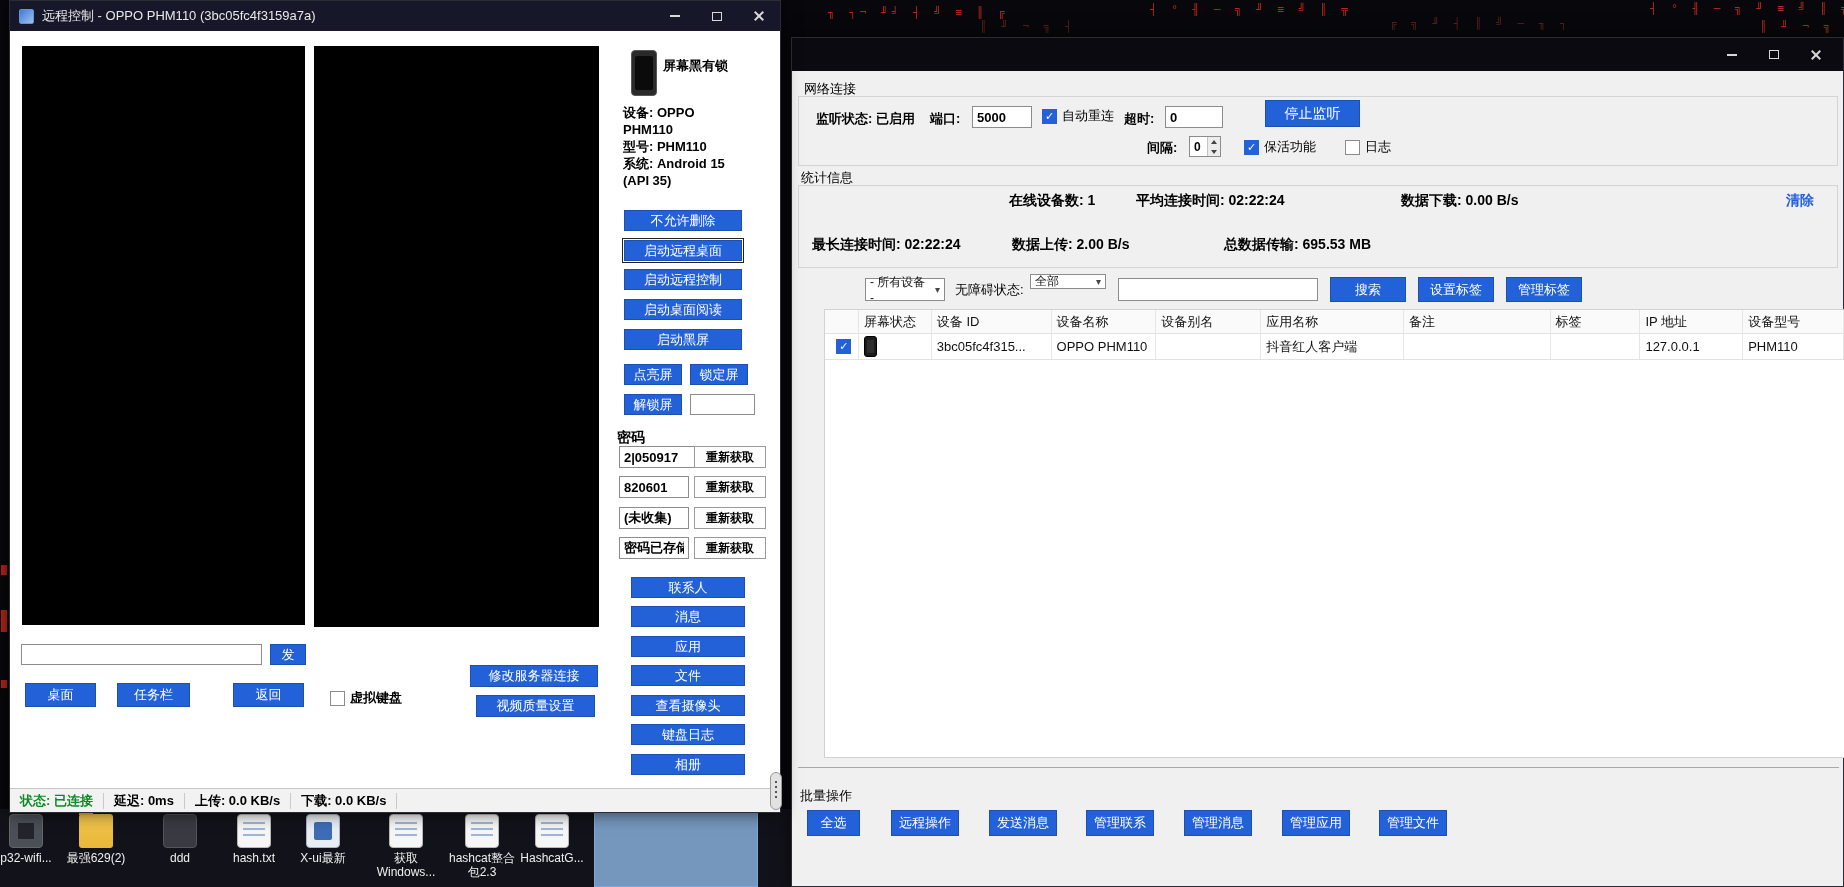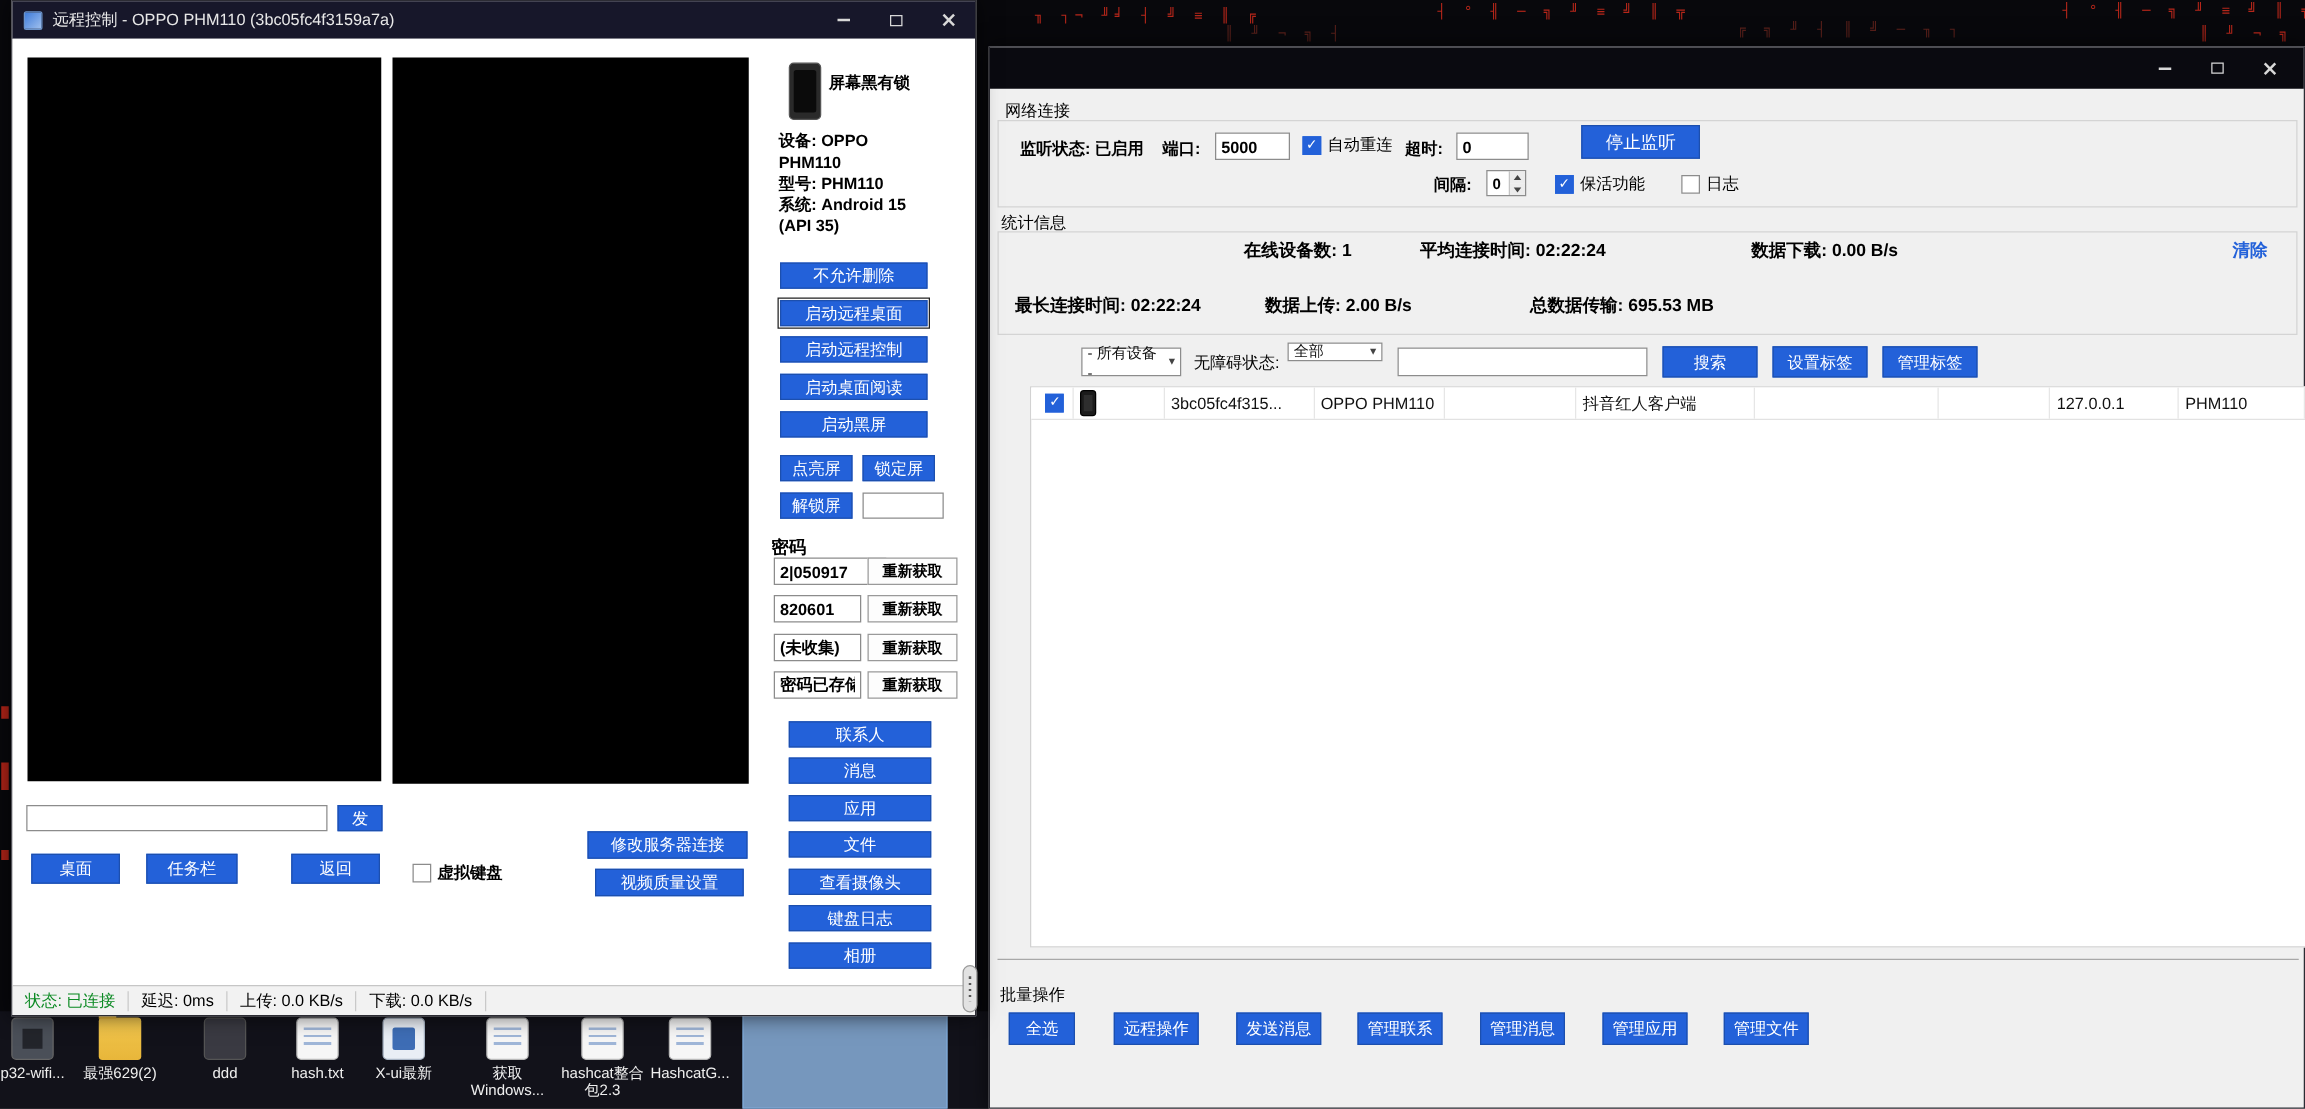--- a/index.html
+++ b/index.html
@@ -31,21 +31,21 @@
 .green{color:#0c8a24}
 .blue-link{color:#2361d9;font-weight:bold}
 
 #lw{left:9px;top:0;width:772px;height:813px;background:#fff;z-index:30}
 #lw .tbar{height:30px;background:#17172a}
 #lw-body{position:absolute;left:0;top:30px;right:0;bottom:24px;background:#fff}
 .screen{position:absolute;background:#000}
 .app-ic{width:15px;height:15px;margin:0 8px 0 9px;background:linear-gradient(135deg,#3f7bd9,#9fc0ee);border:1px solid #6b93c9;border-radius:2px}
 .phone-thumb{position:absolute;width:26px;height:46px;background:#2a2a2a;border:1px solid #555;border-radius:4px}
 .phone-thumb::after{content:"";position:absolute;left:3px;right:3px;top:5px;bottom:5px;background:#0b0b0b;border-radius:2px}
-.sbar{position:absolute;left:0;right:0;bottom:0;height:24px;background:#f2f2f2;border-top:1px solid #c6c6c6;display:flex;align-items:center;font-size:13px;font-weight:normal}
+.sbar{position:absolute;left:0;right:0;bottom:0;height:24px;background:#f2f2f2;border-top:1px solid #c6c6c6;display:flex;align-items:center;font-size:13px;font-weight:bold}
 .sbar>span{padding:0 10px;border-right:1px solid #c9c9c9;height:16px;display:flex;align-items:center;white-space:nowrap}
 .cbrow{position:absolute;display:flex;align-items:center;gap:5px;font-size:13px;color:#000;white-space:nowrap}
 
 #rw{left:791px;top:37px;width:1053px;height:850px;z-index:5}
 #rw .tbar{height:33px;background:#0a0a10;justify-content:flex-end;padding-right:6px}
 .gbox{position:absolute;border:1px solid #d4d4d4;background:transparent}
 .spin{position:absolute;display:flex;background:#fff;border:1px solid #8c8c8c}
 .spin .v{flex:1;font-size:12px;font-weight:bold;padding-left:4px;display:flex;align-items:center}
 .spin .ar{width:13px;display:flex;flex-direction:column;border-left:1px solid #c4c4c4}
 .spin .ar i{flex:1;font-style:normal;background:#ececec;position:relative}
@@ -132,41 +132,53 @@
     <span class="cb checked"></span>
     <span>保活功能</span>
   </div>
   <div class="cbrow" style="left:553px;top:100px">
     <span class="cb"></span>
     <span>日志</span>
   </div>
 
   <div class="lbl" style="left:9px;top:131px">统计信息</div>
   <div class="gbox" style="left:6px;top:147px;width:1040px;height:83px"></div>
-  <div class="lbl bold" style="left:203px;top:154px;font-size:14px">在线设备数: 1</div>
+  <div class="lbl bold" style="left:217px;top:154px;font-size:14px">在线设备数: 1</div>
   <div class="lbl bold" style="left:344px;top:154px;font-size:14px">平均连接时间: 02:22:24</div>
   <div class="lbl bold" style="left:609px;top:154px;font-size:14px">数据下载: 0.00 B/s</div>
   <div class="lbl blue-link" style="left:994px;top:154px;font-size:14px;cursor:pointer">清除</div>
   <div class="lbl bold" style="left:20px;top:198px;font-size:14px">最长连接时间: 02:22:24</div>
   <div class="lbl bold" style="left:220px;top:198px;font-size:14px">数据上传: 2.00 B/s</div>
   <div class="lbl bold" style="left:432px;top:198px;font-size:14px">总数据传输: 695.53 MB</div>
 
   <div class="sel" style="left:73px;top:240px;width:80px;height:23px">
       <span>- 所有设备 -</span>
     </div>
   <div class="lbl" style="left:163px;top:243px">无障碍状态:</div>
   <div class="sel" style="left:238px;top:236px;width:76px;height:15px">
       <span>全部</span>
     </div>
   <input class="inp plain" style="left: 326px; top: 240px; width: 200px; height: 23px;" value="">
   <button class="btn" style="left:538px;top:239px;width:76px;height:25px">搜索</button>
   <button class="btn" style="left:626px;top:239px;width:76px;height:25px">设置标签</button>
   <button class="btn" style="left:714px;top:239px;width:76px;height:25px">管理标签</button>
 
   <div class="tbl" style="left:32px;top:271px;width:1021px;height:449px">
+    <div class="trow thead">
+      <div class="tc c0"></div>
+      <div class="tc c1">屏幕状态</div>
+      <div class="tc c2">设备 ID</div>
+      <div class="tc c3">设备名称</div>
+      <div class="tc c4">设备别名</div>
+      <div class="tc c5">应用名称</div>
+      <div class="tc c6">备注</div>
+      <div class="tc c7">标签</div>
+      <div class="tc c8">IP 地址</div>
+      <div class="tc c9">设备型号</div>
+    </div>
     <div class="trow tdata">
       <div class="tc c0">
           <span class="cb checked"></span>
         </div>
       <div class="tc c1">
           <span class="phone-ico"></span>
         </div>
       <div class="tc c2">3bc05fc4f315...</div>
       <div class="tc c3">OPPO PHM110</div>
       <div class="tc c4"></div>

